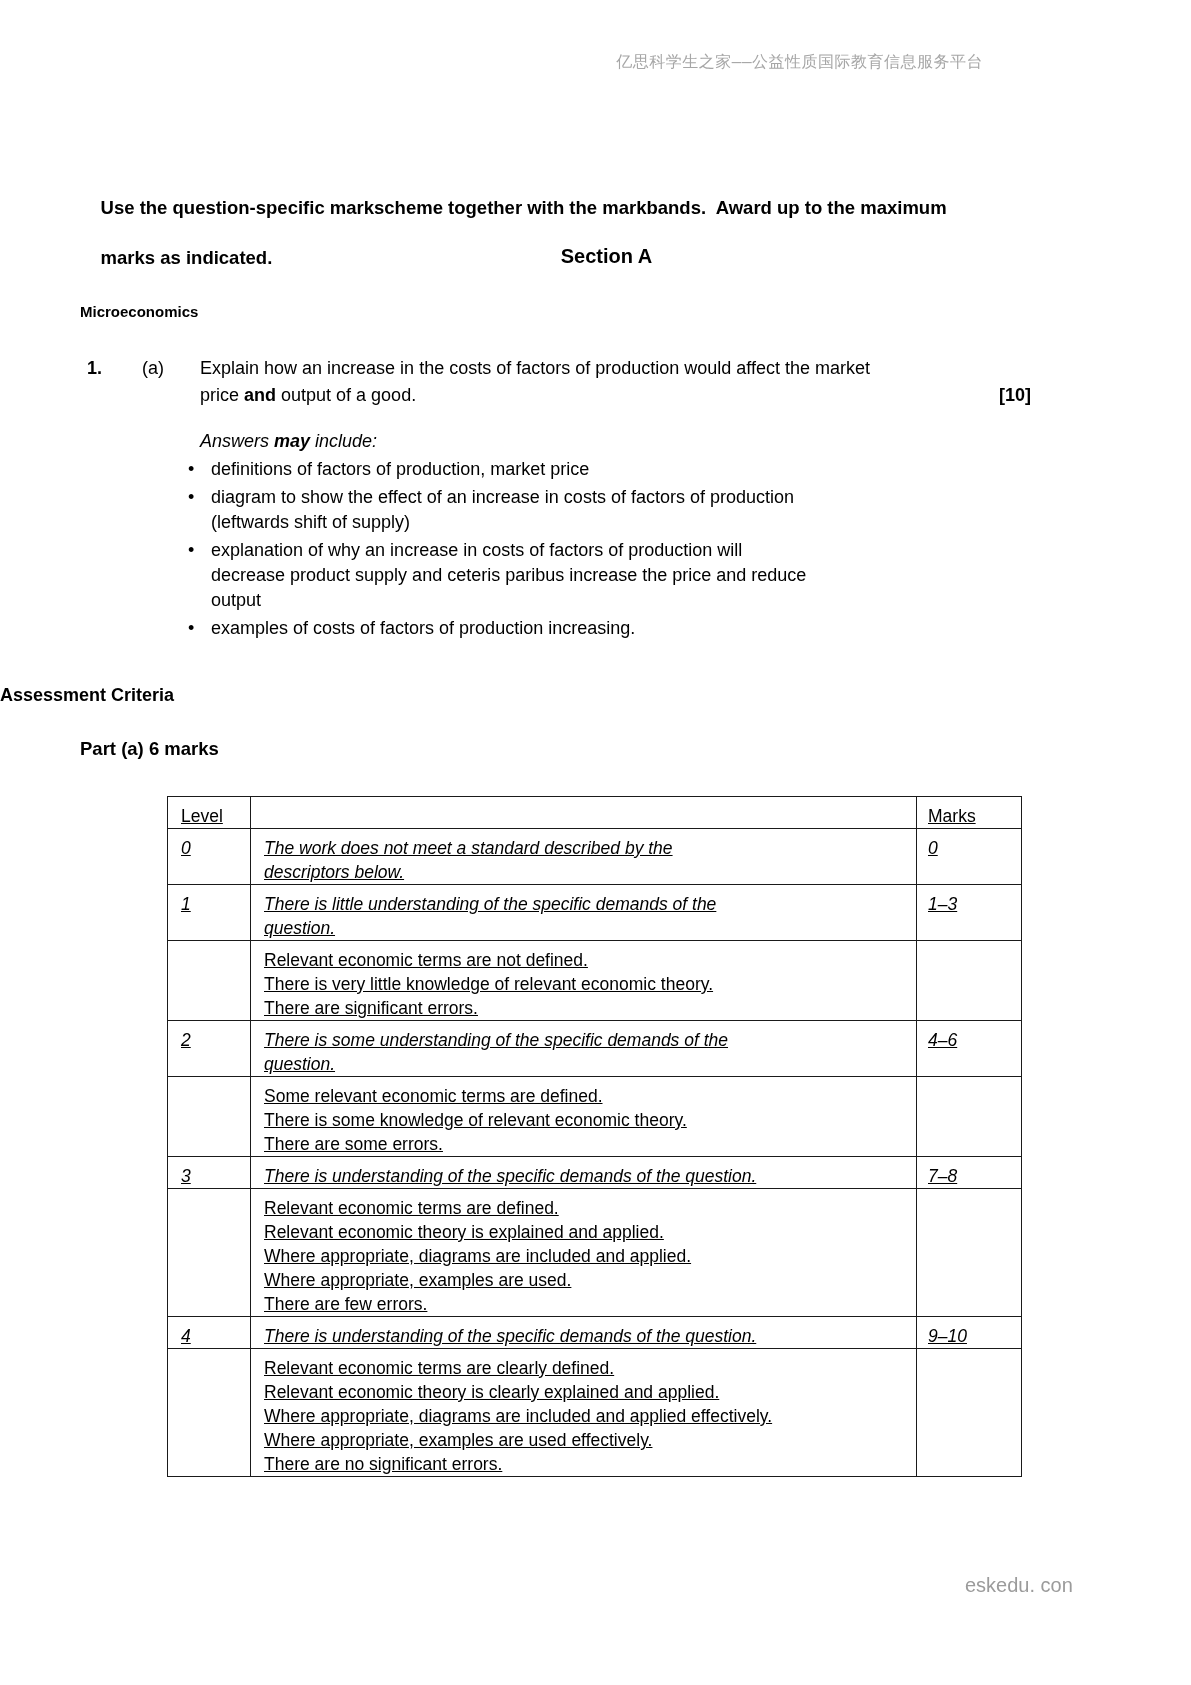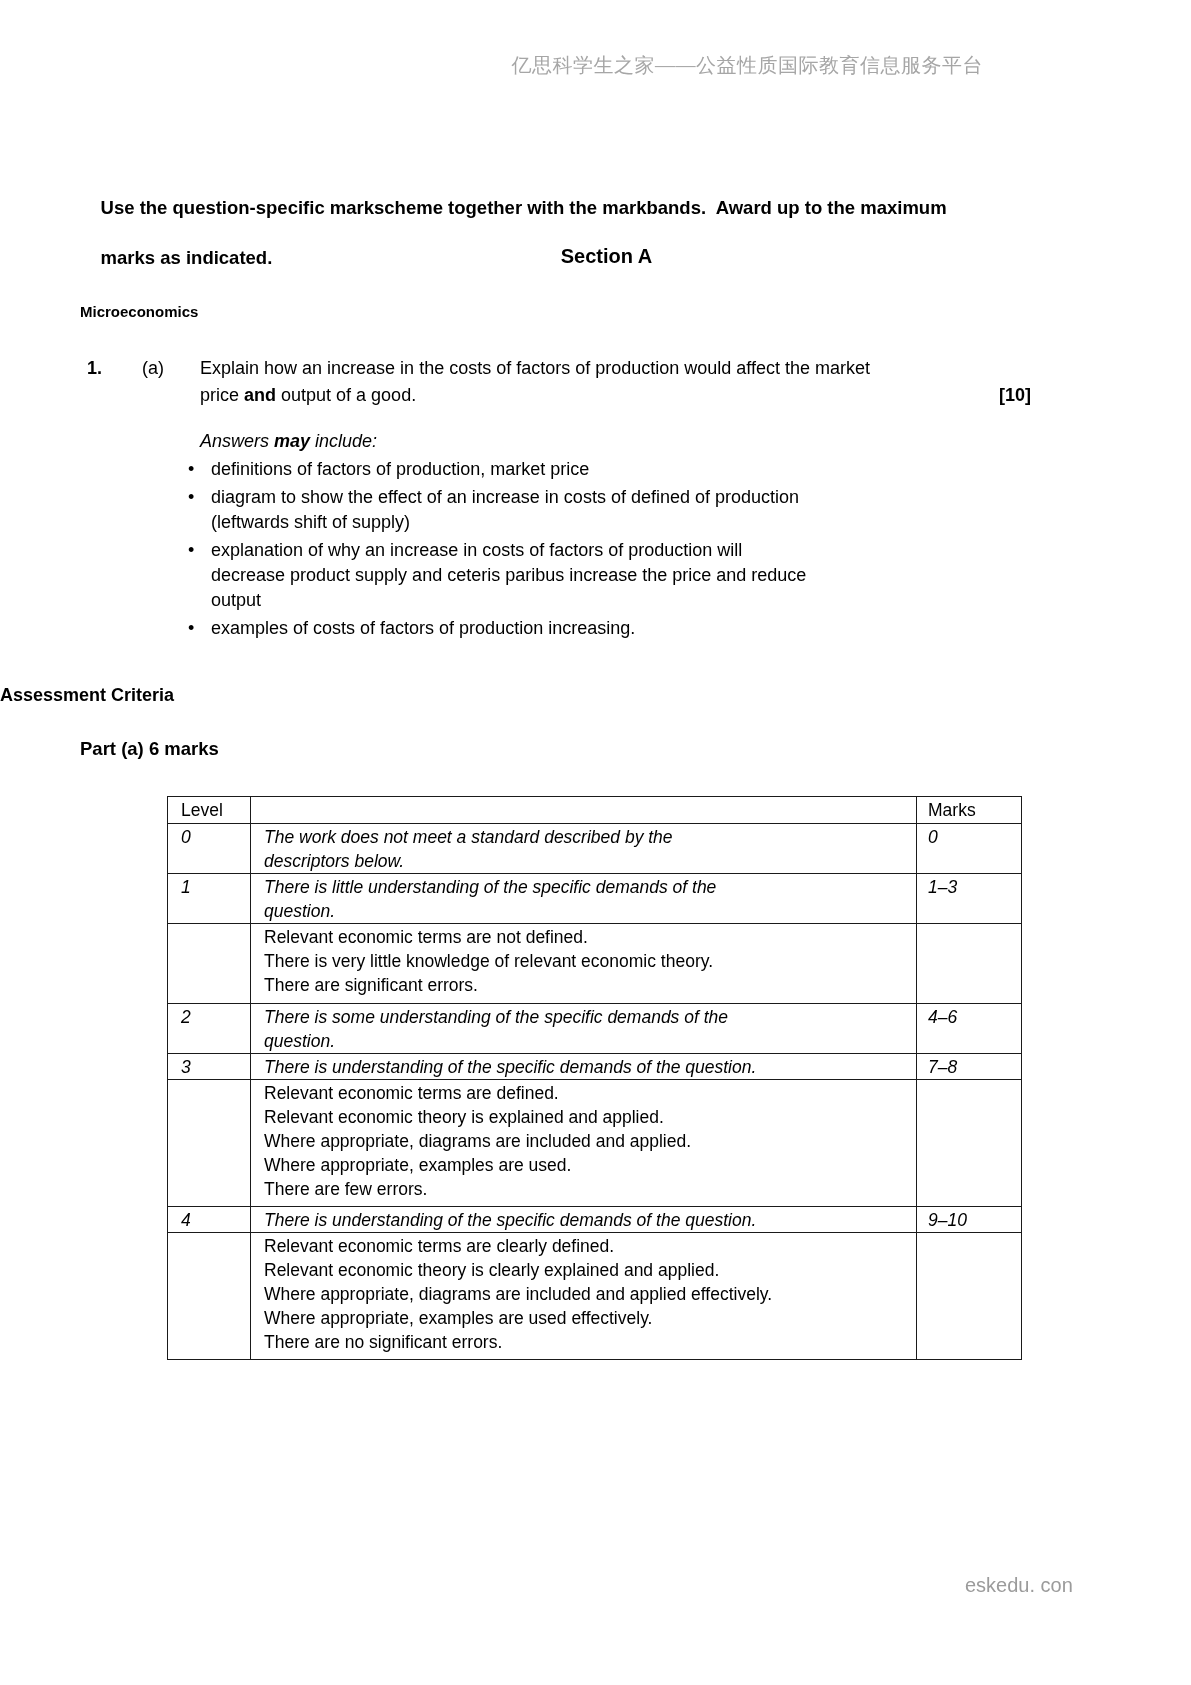--- a/index.html
+++ b/index.html
@@ -11,24 +11,24 @@
     background: #ffffff;
     font-family: "Liberation Sans", sans-serif;
     color: #000;
     overflow: hidden;
     margin: 0 auto;
   }
   .cn-header {
     position: absolute;
     top: 52px;
     right: 208px;
-    font-size: 20px;
+    font-size: 16px;
     color: #a6a6a6;
     letter-spacing: 0.5px;
-    font-family: Liberation Serif, serif;
+    font-family: Liberation Mono, monospace;
   }
   .intro {
     position: absolute;
     left: 80px;
     top: 170px;
     width: 951px;
     font-size: 18.5px;
     font-weight: bold;
     line-height: 25px;
     white-space: pre-wrap;
@@ -103,21 +103,22 @@
     top: 796px;
     width: 854px;
     border-collapse: collapse;
     table-layout: fixed;
     font-size: 17.5px;
     line-height: 24px;
   }
   .criteria-table td {
     border: 1.5px solid #1a1a1a;
     vertical-align: top;
-    padding: 1px 4px 0 13px;
+    padding: 7px 4px 0 13px;
+    text-decoration: underline;
   }
   .criteria-table td.mk { padding-left: 11px; }
   .col-level { width: 83px; }
   .col-desc  { width: 666px; }
   .col-marks { width: 105px; }
   tr.descriptor { font-style: italic; }
   tr.rh-hdr td { height: 27px; }
   tr.rh-1 td { height: 25px; }
   tr.rh-2 td { height: 50px; }
   tr.rh-3 td { height: 80px; }
@@ -150,21 +151,21 @@
     <span class="q-num">1.</span>
     <span class="q-part">(a)</span>
     <span class="q-text"><span>Explain how an increase in the costs of factors of production would affect the market</span><br><span>price </span><b>and</b><span> output of a good.</span></span>
     <span class="q-marks">[10]</span>
   </div>
 
   <div class="answers-intro"><span>Answers </span><span class="bi">may</span><span> include:</span></div>
 
   <ul class="bullets">
     <li><span class="marker">•</span><span class="prelines">definitions of factors of production, market price</span></li>
-    <li><span class="marker">•</span><span class="prelines">diagram to show the effect of an increase in costs of defined of production
+    <li><span class="marker">•</span><span class="prelines">diagram to show the effect of an increase in costs of factors of production
 (leftwards shift of supply)</span></li>
     <li><span class="marker">•</span><span class="prelines">explanation of why an increase in costs of factors of production will
 decrease product supply and ceteris paribus increase the price and reduce
 output</span></li>
     <li><span class="marker">•</span><span class="prelines">examples of costs of factors of production increasing.</span></li>
   </ul>
 
   <div class="criteria-heading">Assessment Criteria</div>
 
   <div class="part-heading">Part (a) 6 marks</div>
@@ -199,20 +200,27 @@
 There is very little knowledge of relevant economic theory.
 There are significant errors.</td>
         <td class="mk"></td>
       </tr>
       <tr class="rh-2 descriptor">
         <td>2</td>
         <td class="prelines">There is some understanding of the specific demands of the
 question.</td>
         <td class="mk">4–6</td>
       </tr>
+      <tr class="rh-3">
+        <td></td>
+        <td class="prelines">Some relevant economic terms are defined.
+There is some knowledge of relevant economic theory.
+There are some errors.</td>
+        <td class="mk"></td>
+      </tr>
       <tr class="rh-1 descriptor">
         <td>3</td>
         <td class="prelines">There is understanding of the specific demands of the question.</td>
         <td class="mk">7–8</td>
       </tr>
       <tr class="rh-5">
         <td></td>
         <td class="prelines">Relevant economic terms are defined.
 Relevant economic theory is explained and applied.
 Where appropriate, diagrams are included and applied.

